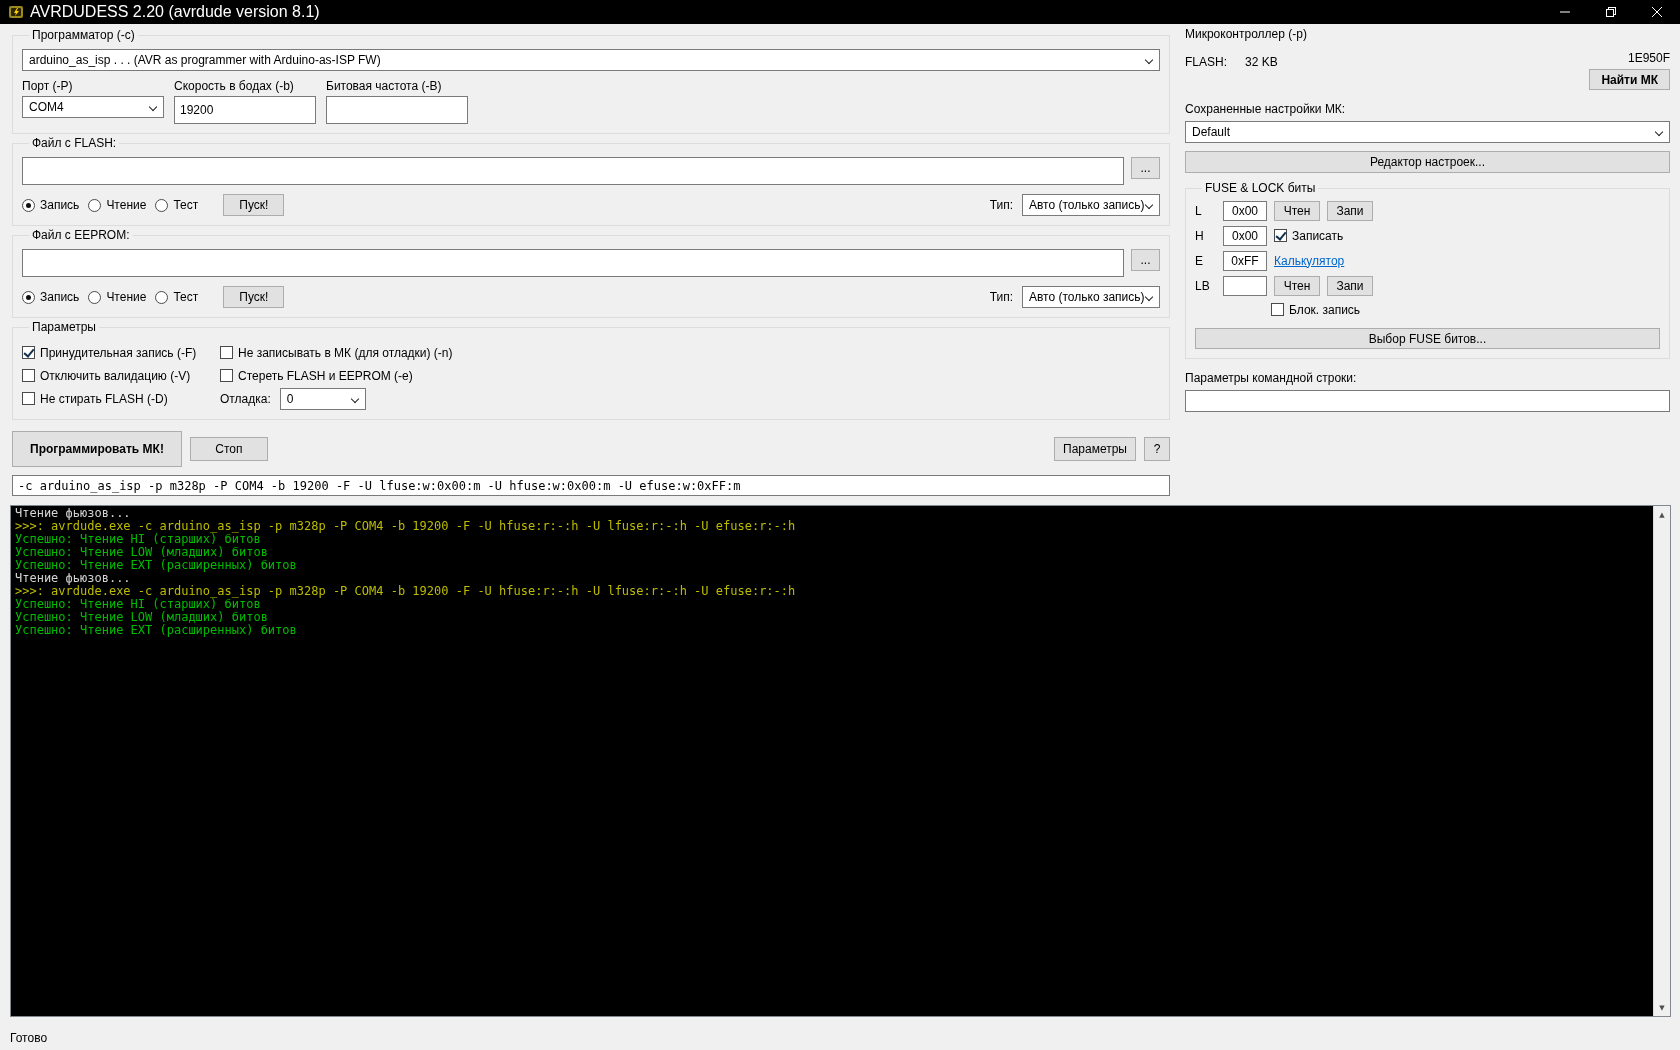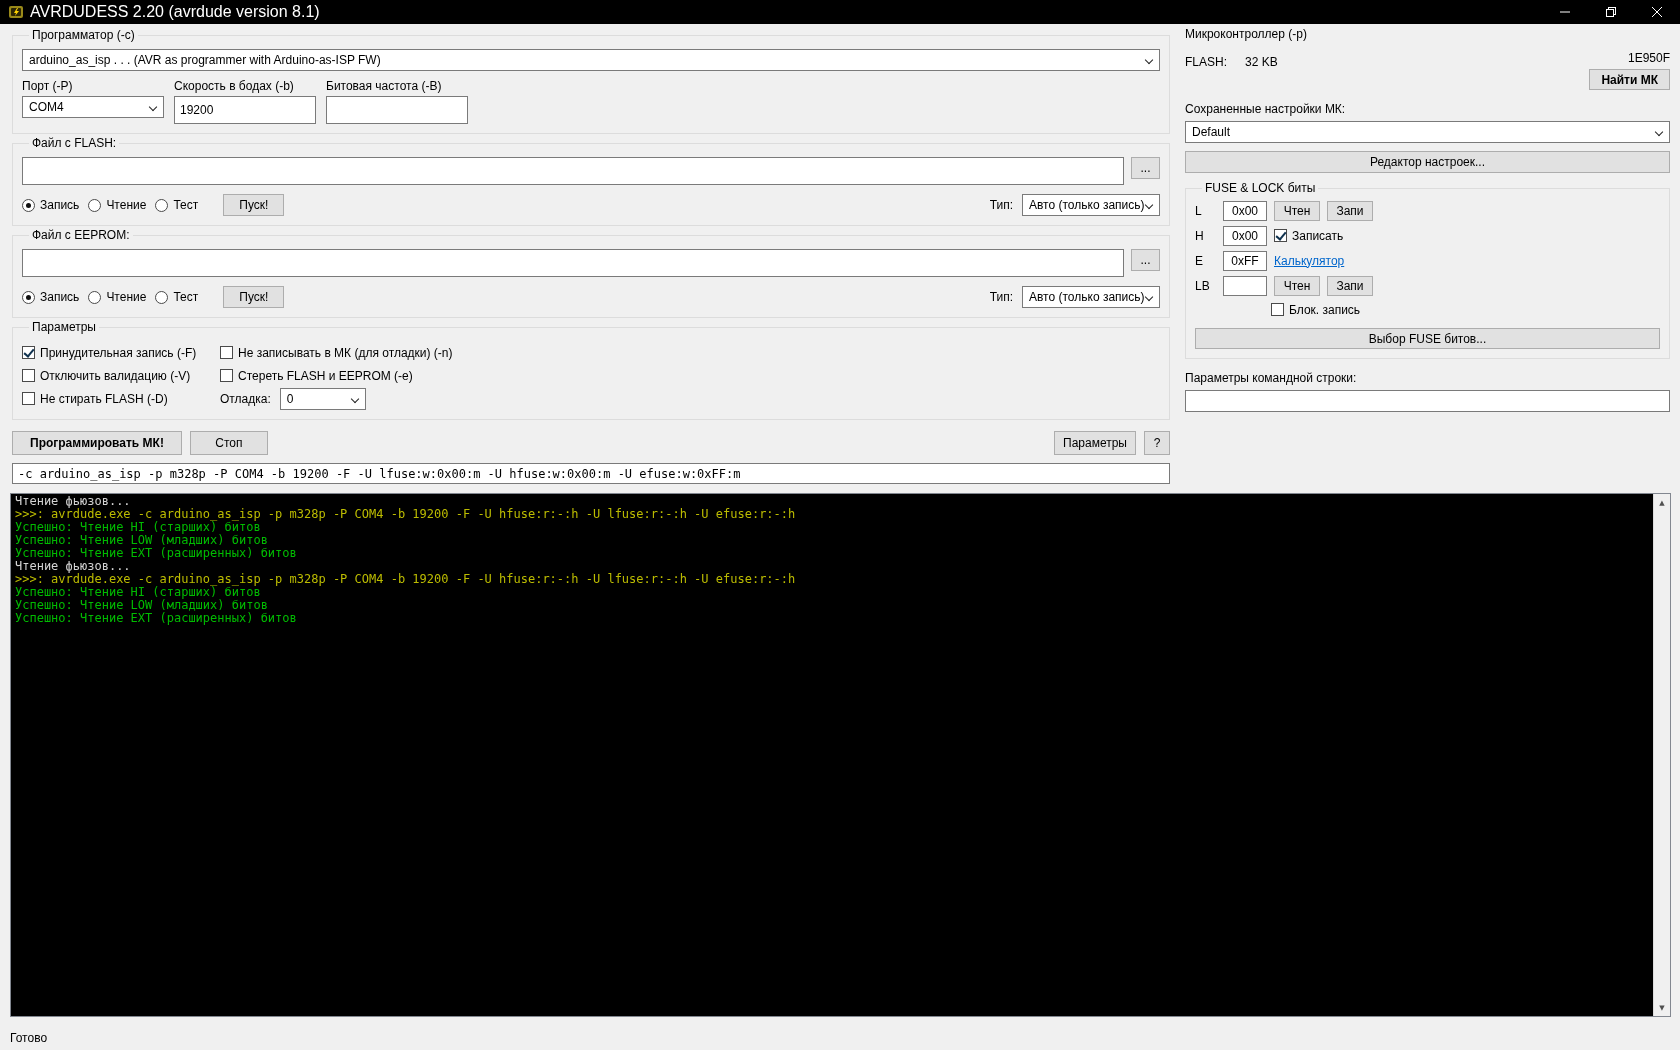--- a/index.html
+++ b/index.html
@@ -54,21 +54,21 @@
   .op-row .spacer { flex:1; }
   .op-row .type-combo { width:138px; }
 
   
   .opt-grid { display:grid; grid-template-rows:repeat(3,23px); grid-template-columns:198px auto; grid-auto-flow:column; align-items:center; }
   .debug-row { display:flex; align-items:center; gap:9px; }
   .debug-row .combo { width:86px; }
 
   
   .action-row { display:flex; align-items:center; gap:8px; margin-top:11px; }
-  .btn.program { font-weight:bold; height:24px; padding:0 17px; }
+  .btn.program { font-weight:bold; height:36px; padding:0 17px; }
   .btn.stop { height:24px; width:78px; }
   .action-row .spacer { flex:1; }
   .btn.opts { height:24px; width:82px; }
   .btn.help { height:24px; width:26px; padding:0; }
   .cmdline { width:100%; margin-top:8px; height:21px; }
 
   
   .section-label { margin:1px 0 5px 0; white-space:nowrap; }
   .right-col .combo.full { width:100%; }
   .mcu-info { display:flex; margin-top:6px; }

